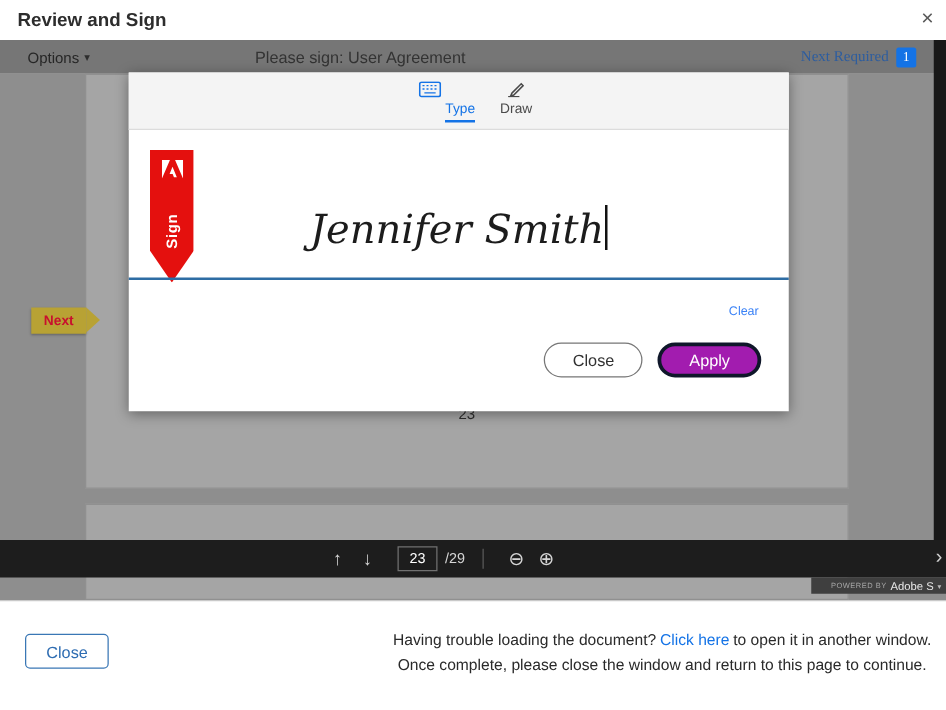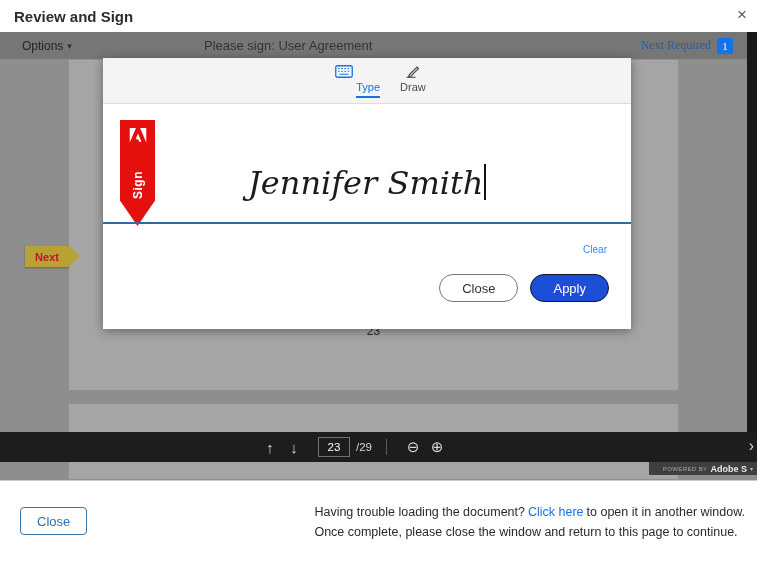--- a/index.html
+++ b/index.html
@@ -45,42 +45,42 @@
   .ribbon-text{position:absolute;top:58px;left:0;width:35px;text-align:center;transform:rotate(-90deg);color:#fff;font-weight:bold;font-size:12px;letter-spacing:.5px;}
 
   .sig-wrap{position:absolute;left:0;right:0;top:60px;text-align:center;height:52px;}
   .sig{font-family:"DejaVu Serif", serif;font-style:italic;font-size:32px;color:#1c1c1c;cursor:text;}
   .caret{display:inline-block;width:1.5px;height:36px;background:#111;vertical-align:-6px;margin-left:1px;}
   .sig-line{position:absolute;left:0;right:0;top:118px;height:2px;background:#2e6da4;}
   .clear{position:absolute;right:24px;top:140px;color:#3b82f6;font-size:10px;cursor:pointer;}
   .btn-row{position:absolute;right:22px;top:170px;display:flex;gap:12px;}
   .btn{height:28px;border-radius:15px;font-size:13px;padding:0 22px;display:flex;align-items:center;cursor:pointer;font-family:"Liberation Sans",sans-serif;}
   .btn-close{background:#fff;border:1px solid #767676;color:#323232;}
-  .btn-apply{background:#1d4ed8;border:1px solid #0f172a;color:#fff;}
+  .btn-apply{background:#a21caf;border:3px solid #0f172a;color:#fff;}
 
   
   .pdf-toolbar{position:absolute;top:432px;left:0;right:0;height:30px;background:#1d1d1d;z-index:5;}
   .controls{position:absolute;left:258px;top:0;height:30px;display:flex;align-items:center;}
   .ctrl{color:#d6d6d6;font-size:15px;width:24px;text-align:center;cursor:pointer;}
   .page-box{width:30px;height:18px;border:1px solid #707070;color:#fff;font-size:11.5px;line-height:18px;text-align:center;margin-left:12px;cursor:text;}
   .total{margin-left:6px;color:#d6d6d6;font-size:11.5px;}
   .divider{width:1px;height:16px;background:#5a5a5a;margin:0 14px;}
   .expand{position:absolute;right:3px;top:5px;color:#cfcfcf;font-size:16px;cursor:pointer;}
 
   .powered{position:absolute;top:462px;right:0;width:108px;height:13px;background:#3f3f3f;display:flex;align-items:center;justify-content:flex-end;gap:3px;padding:0 4px;box-sizing:border-box;z-index:5;}
   .pb-prefix{font-size:6px;color:#a8a8a8;letter-spacing:.4px;}
-  .pb-brand{font-size:9px;color:#e8e8e8;font-weight:bold;white-space:nowrap;overflow:hidden;}
+  .pb-brand{font-size:9px;color:#e8e8e8;font-weight:normal;white-space:nowrap;overflow:hidden;}
   .pb-caret{font-size:6px;color:#bbb;}
 
   .scrollbar{position:absolute;right:0;top:32px;width:10px;height:400px;background:#181818;z-index:4;cursor:pointer;}
 
   
   .footer{position:absolute;top:480px;left:0;right:0;height:88px;background:#fff;border-top:1px solid #c9c9c9;z-index:8;box-sizing:border-box;}
   .footer-close{position:absolute;left:20px;top:26px;height:28px;padding:0 16px;border:1px solid #3a77b5;border-radius:4px;background:#fff;color:#2f6db2;font-size:13px;cursor:pointer;font-family:"Liberation Sans",sans-serif;}
-  .help-text{position:absolute;right:12px;top:21px;text-align:left;font-size:12.5px;color:#2a2a2a;line-height:1.6;}
+  .help-text{position:absolute;right:12px;top:21px;text-align:center;font-size:12.5px;color:#2a2a2a;line-height:1.6;}
   .link{color:#1473e6;margin:0 3px;cursor:pointer;text-decoration:none;}
 </style>
 </head>
 <body>
 
 <div class="app">
 
   <div class="title-bar">
     <span class="win-title">Review and Sign</span>
     <span class="win-close">×</span>

